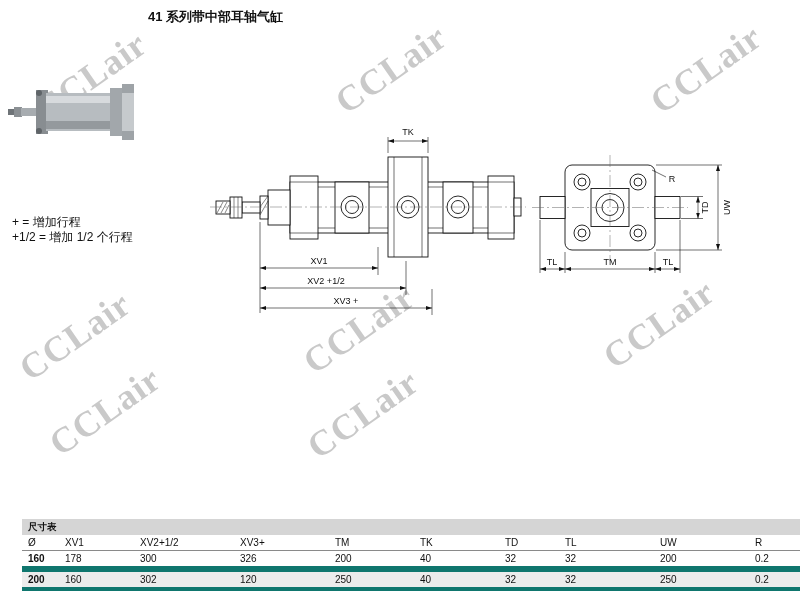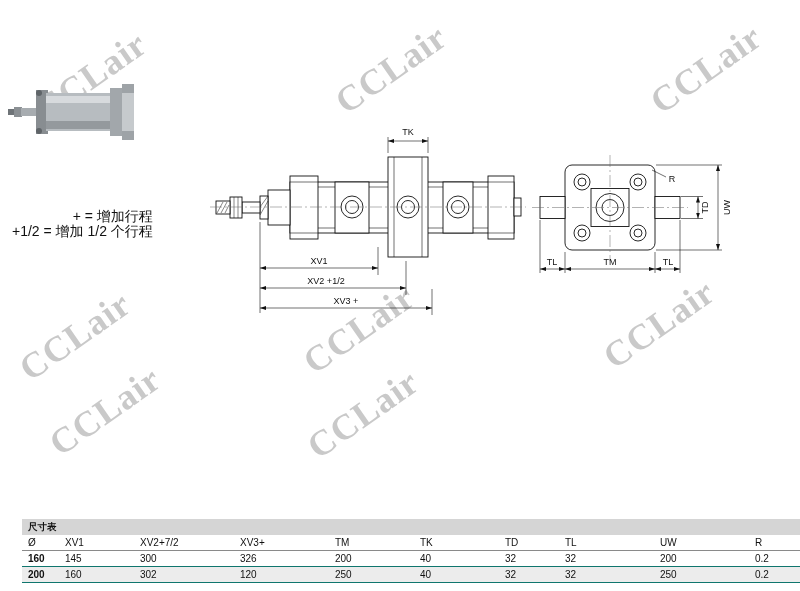--- a/index.html
+++ b/index.html
@@ -9,50 +9,51 @@
     font-family:"Liberation Sans", sans-serif; color:#111; overflow:hidden;
   }
   .watermark {
     position:absolute; z-index:0;
     font-family:"Liberation Serif", serif; font-weight:bold; font-size:36px;
     color:#9d9d9d; opacity:0.55; letter-spacing:1px;
     transform:rotate(-35deg); white-space:nowrap; pointer-events:none;
   }
   .page-title { position:absolute; z-index:2; left:148px; top:8px; font-size:13px; font-weight:bold; }
   .photo { position:absolute; z-index:2; left:8px; top:80px; }
-  .notes { position:absolute; z-index:2; left:12px; top:209px; font-size:14px; line-height:15px;text-align:right; }
+  .notes { position:absolute; z-index:2; left:12px; top:215px; font-size:12px; line-height:15px; }
   .drawing { position:absolute; z-index:2; left:210px; top:125px; }
   .dim-table { position:absolute; z-index:2; left:22px; top:519px; width:778px; font-size:10px; }
   .dim-table .bar { background:#d5d5d5; font-weight:bold; padding:2px 6px 1px 6px; font-size:9.5px; }
   .dim-table table { width:100%; border-collapse:collapse; table-layout:fixed; }
   .dim-table th, .dim-table td {
     text-align:left; font-weight:normal; padding:2px 0 2px 2px; height:14px;
     font-size:10px; white-space:nowrap; overflow:hidden;
   }
   .dim-table th:first-child, .dim-table td:first-child { padding-left:6px; }
   .dim-table thead tr { border-bottom:1px solid #8a8a8a; }
-  .dim-table tbody tr { border-bottom:1px solid #0f766e;margin-left:45px; }
+  .dim-table tbody tr { border-bottom:6px solid #0f766e;margin-left:45px; }
   .dim-table tbody tr.alt { background:#ececec; }
   .dim-table .bore { font-weight:bold; }
   svg text { font-family:"Liberation Sans", sans-serif; }
 </style>
 </head>
 <body>
 
 <div class="page">
 
   <div class="watermark" style="left:28px;  top:55px;">CCLair</div>
   <div class="watermark" style="left:328px; top:48px;">CCLair</div>
   <div class="watermark" style="left:643px; top:48px;">CCLair</div>
   <div class="watermark" style="left:12px;  top:315px;">CCLair</div>
   <div class="watermark" style="left:296px; top:308px;">CCLair</div>
   <div class="watermark" style="left:596px; top:303px;">CCLair</div>
   <div class="watermark" style="left:42px;  top:390px;">CCLair</div>
   <div class="watermark" style="left:300px; top:393px;">CCLair</div>
 
+  <div class="page-title">41 系列带中部耳轴气缸</div>
 
   <svg class="photo" width="135" height="62" viewBox="0 0 135 62">
     <g>
       <rect x="0" y="29" width="8" height="6" fill="#6f7478"></rect>
       <rect x="6" y="27" width="8" height="10" fill="#8b9094"></rect>
       <rect x="13" y="28" width="18" height="8" fill="#a7acb0"></rect>
       <rect x="28" y="10" width="12" height="44" fill="#888d91"></rect>
       <rect x="38" y="13" width="66" height="38" fill="#b7bcc0"></rect>
       <rect x="38" y="16" width="66" height="7" fill="#d7dadd"></rect>
       <rect x="38" y="41" width="66" height="8" fill="#94999d"></rect>
@@ -207,34 +208,34 @@
           <col style="width:85px">
           <col style="width:60px">
           <col style="width:95px">
         <col style="width:95px">
           <col style="width:47px">
       </colgroup>
       <thead>
         <tr>
           <th>Ø</th>
           <th>XV1</th>
-          <th>XV2+7/2</th>
+          <th>XV2+1/2</th>
           <th>XV3+</th>
           <th>TM</th>
           <th>TK</th>
           <th>TD</th>
           <th>TL</th>
           <th>UW</th>
           <th>R</th>
         </tr>
       </thead>
       <tbody>
         <tr>
           <td class="bore">160</td>
-          <td>145</td>
+          <td>178</td>
           <td>300</td>
           <td>326</td>
           <td>200</td>
           <td>40</td>
           <td>32</td>
           <td>32</td>
           <td>200</td>
           <td>0.2</td>
         </tr>
         <tr class="alt">

